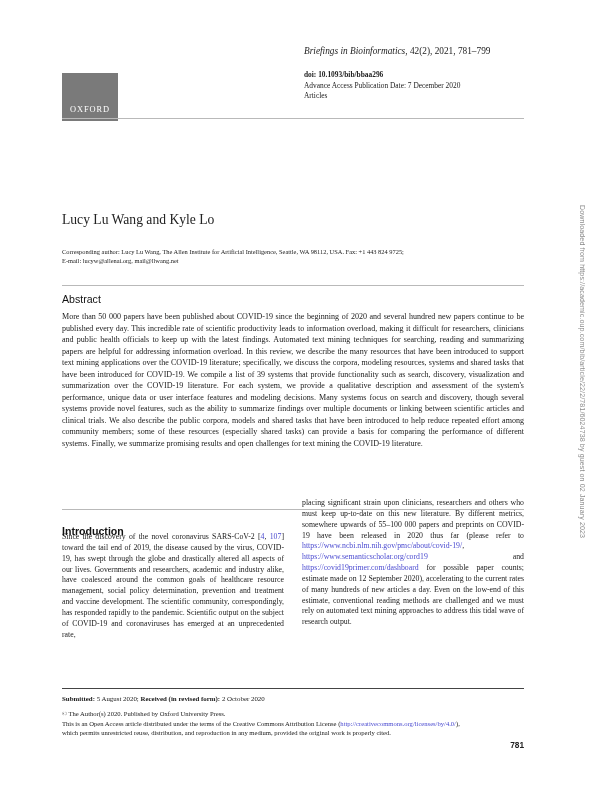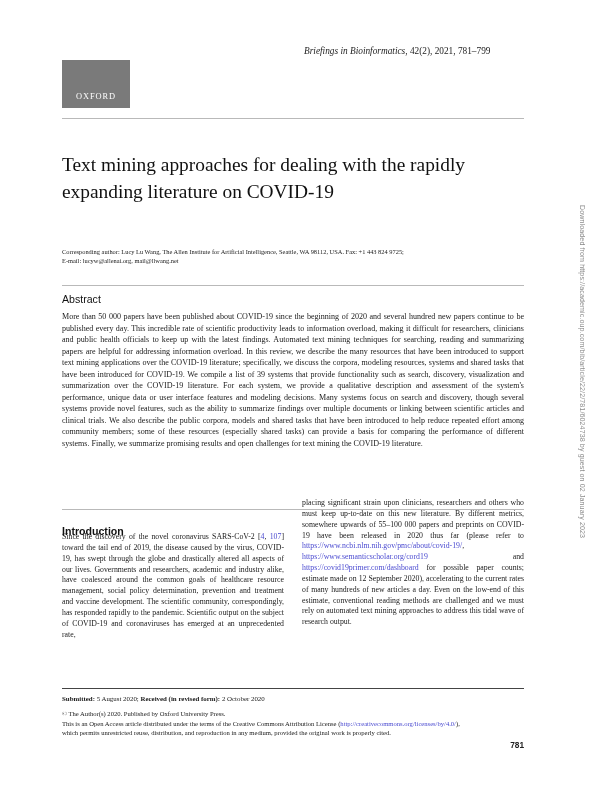--- a/index.html
+++ b/index.html
@@ -22,22 +22,22 @@
   .masthead {
     position: absolute;
     left: 62px;
     top: 46px;
     width: 462px;
     height: 70px;
   }
   .oxford-logo {
     position: absolute;
     left: 0;
-    top: 14px;
-    width: 68px;
+    top: 27px;
+    width: 56px;
     height: 48px;
     background: #7a7a7a;
     display: flex;
     align-items: flex-end;
     justify-content: center;
     padding-bottom: 7px;
     box-sizing: border-box;
   }
   .oxford-logo span {
     color: #ffffff;
@@ -240,24 +240,29 @@
 
 <div class="page">
 
   <div class="masthead">
     <div class="oxford-logo">
       <span>OXFORD</span>
     </div>
     <div class="journal-line">
       <span>Briefings in Bioinformatics</span><span class="vol">, 42(2), 2021, 781–799</span>
     </div>
+    <div class="meta-block">
+      <div class="doi"><b>doi:</b><b> 10.1093/bib/bbaa296</b></div>
+      <div>Advance Access Publication Date: 7 December 2020</div>
+      <div>Articles</div>
+    </div>
   </div>
   <div class="rule-top"></div>
 
-  <h1 class="title">Text mining approaches for dealing with the rapidly expanding literature on COVID-19</h1>
+  <div class="authors">Lucy Lu Wang and Kyle Lo</div>
   <div class="corresp">
     <span>Corresponding author: Lucy Lu Wang, The Allen Institute for Artificial Intelligence, Seattle, WA 98112, USA. Fax: +1 443 824 9725;</span><br>
     <span>E-mail: lucyw@allenai.org, mail@llwang.net</span>
   </div>
 
   <div class="rule-abs"></div>
   <h2 class="abstract-head">Abstract</h2>
   <div class="abstract-body">More than 50 000 papers have been published about COVID-19 since the beginning of 2020 and several hundred new papers continue to be published every day. This incredible rate of scientific productivity leads to information overload, making it difficult for researchers, clinicians and public health officials to keep up with the latest findings. Automated text mining techniques for searching, reading and summarizing papers are helpful for addressing information overload. In this review, we describe the many resources that have been introduced to support text mining applications over the COVID-19 literature; specifically, we discuss the corpora, modeling resources, systems and shared tasks that have been introduced for COVID-19. We compile a list of 39 systems that provide functionality such as search, discovery, visualization and summarization over the COVID-19 literature. For each system, we provide a qualitative description and assessment of the system's performance, unique data or user interface features and modeling decisions. Many systems focus on search and discovery, though several systems provide novel features, such as the ability to summarize findings over multiple documents or linking between scientific articles and clinical trials. We also describe the public corpora, models and shared tasks that have been introduced to help reduce repeated effort among community members; some of these resources (especially shared tasks) can provide a basis for comparing the performance of different systems. Finally, we summarize promising results and open challenges for text mining the COVID-19 literature.</div>
 
   <div class="rule-intro"></div>

